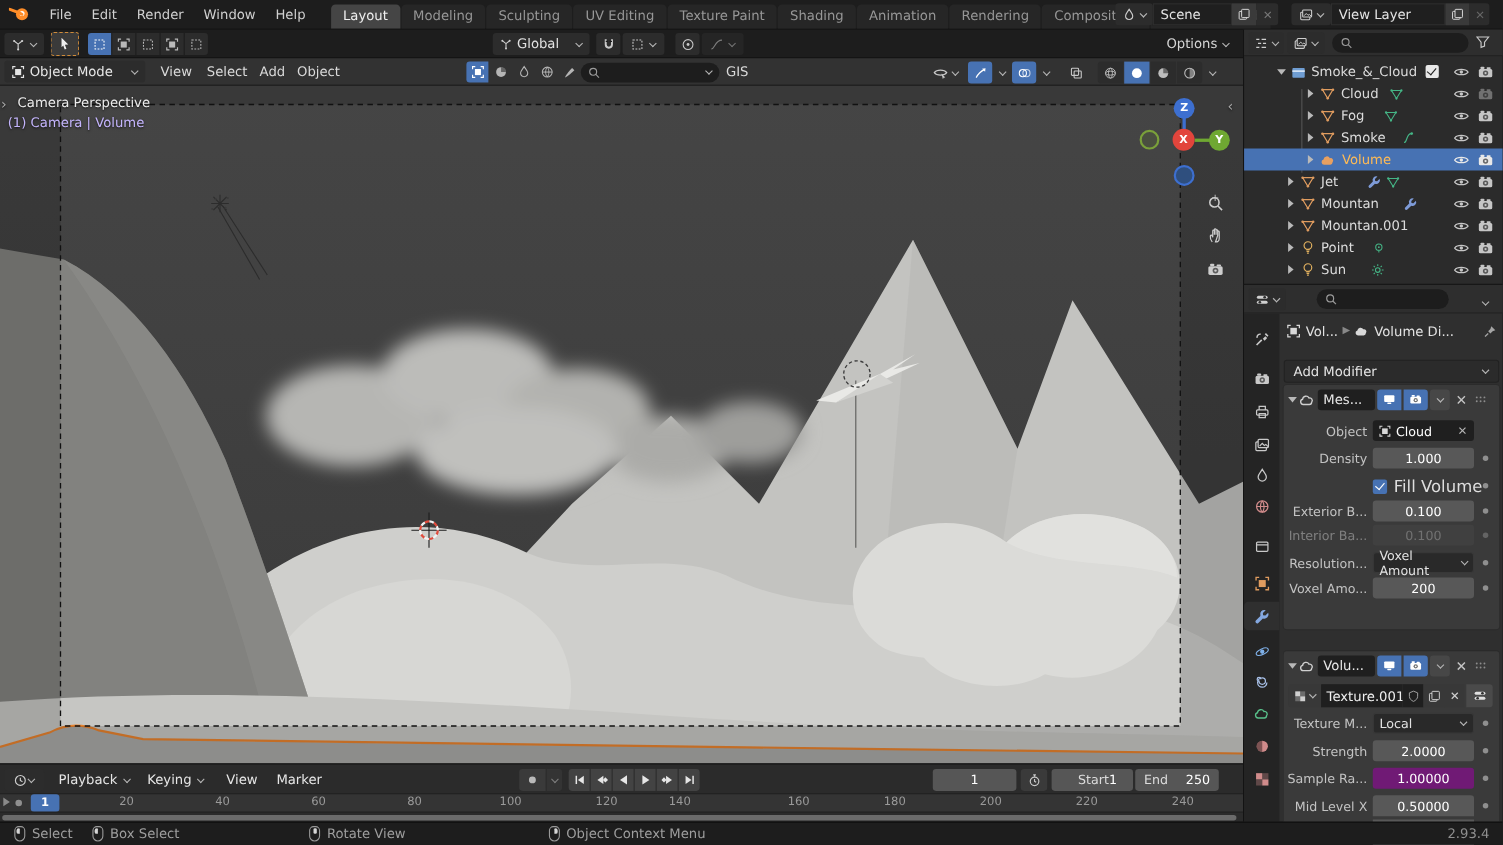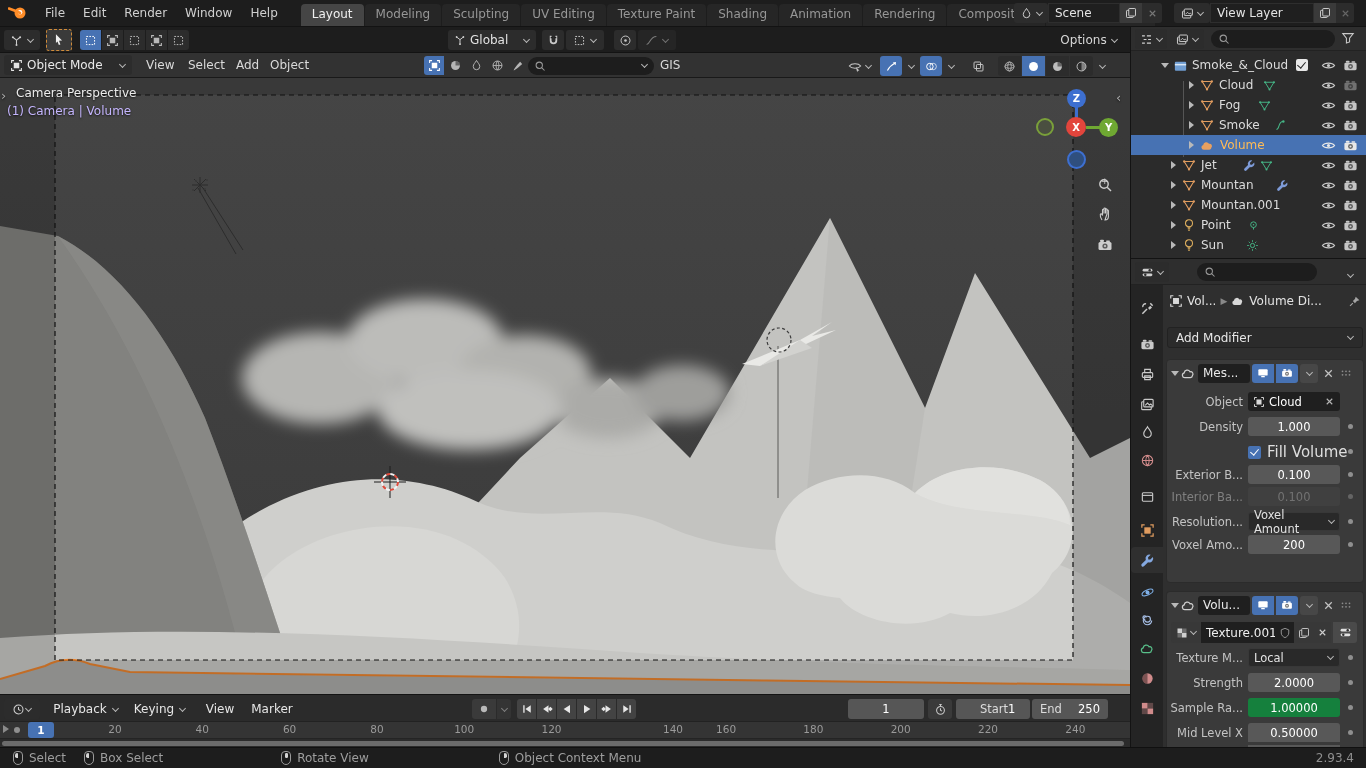--- a/index.html
+++ b/index.html
@@ -709,21 +709,21 @@
   <div id="ruler" class="abs">
     <span class="abs" style="left:3px;top:3px;width:0;height:0;border-left:6px solid #8a8a8a;border-top:4px solid transparent;border-bottom:4px solid transparent"></span>
     <span class="abs" style="left:14px;top:5px;width:6px;height:6px;border-radius:50%;background:#8f8f8f"></span>
     <div id="ruler-ticks">
         <span class="tick" style="left: 115px;">20</span>
         <span class="tick" style="left: 202.3px;">40</span>
         <span class="tick" style="left: 289.6px;">60</span>
         <span class="tick" style="left: 376.9px;">80</span>
         <span class="tick" style="left: 464.2px;">100</span>
         <span class="tick" style="left: 551.5px;">120</span>
-        <span class="tick" style="left: 673px;">140</span>
+        <span class="tick" style="left: 618px;">140</span>
         <span class="tick" style="left: 726.1px;">160</span>
         <span class="tick" style="left: 813.4px;">180</span>
         <span class="tick" style="left: 900.7px;">200</span>
         <span class="tick" style="left: 988px;">220</span>
         <span class="tick" style="left: 1075.3px;">240</span>
       </div>
     <div class="abs" style="left:28px;top:0;width:26px;height:16px;background:#4772b3;border-radius:3px;color:#fff;font-size:10.5px;font-weight:bold;text-align:center;line-height:16px">1</div>
   </div>
   <div id="scrollrow" class="abs">
     <div class="abs" style="left:2px;top:1.5px;width:1122px;height:5px;background:#6b6b6b;border-radius:3px"></div>
@@ -1037,21 +1037,21 @@
         <span style="margin-left:auto"><svg class="ic" width="13" height="13" color="#a5a5a5">
               <use href="#i-pin"></use>
             </svg></span>
       </div>
 
       <div class="abs flex" style="left:4px;top:42px;width:196px;height:21px;background:#2b2b2b;border:1px solid #222;border-radius:3px;padding:0 8px;justify-content:space-between">
         <span style="color:#e6e6e6">Add Modifier</span>
         <span class="chev"></span>
       </div>
 
-      <div class="panel" style="top:74px;height:224px">
+      <div class="panel" style="top:64px;height:224px">
         <div class="abs flex" style="left:4px;top:3px;width:190px;height:20px;gap:2px">
           <span class="oarrow dn"></span>
           <svg class="ic" width="15" height="15" color="#d0d0d0">
               <use href="#i-blob-o"></use>
             </svg>
           <div class="flex" style="width:52px;height:19px;background:#1f1f1f;border-radius:3px;padding:0 5px;color:#e8e8e8">Mes...</div>
           <div class="blue-toggle" style="border-radius:3px 0 0 3px">
               <svg class="ic" width="12" height="12" color="#fff">
                 <use href="#i-monitor"></use>
               </svg>
@@ -1185,21 +1185,21 @@
           </div>
           <span class="pdot"></span>
         </div>
         <div class="prow" style="left:0;top:81px;width:198px">
           <span class="plbl">Strength</span>
           <div class="pfld">2.0000</div>
           <span class="pdot"></span>
         </div>
         <div class="prow" style="left:0;top:106px;width:198px">
           <span class="plbl">Sample Ra...</span>
-          <div class="pfld" style="background:#15803d">1.00000</div>
+          <div class="pfld" style="background:#701a75">1.00000</div>
           <span class="pdot"></span>
         </div>
         <div class="prow" style="left:0;top:131px;width:198px">
           <span class="plbl">Mid Level X</span>
           <div class="pfld" style="border-radius:3px 3px 0 0">0.50000</div>
           <span class="pdot"></span>
         </div>
         <div class="prow" style="left:0;top:152px;width:198px">
           <span class="plbl">Y</span>
           <div class="pfld" style="border-radius:0;top:1px">0.50000</div>

